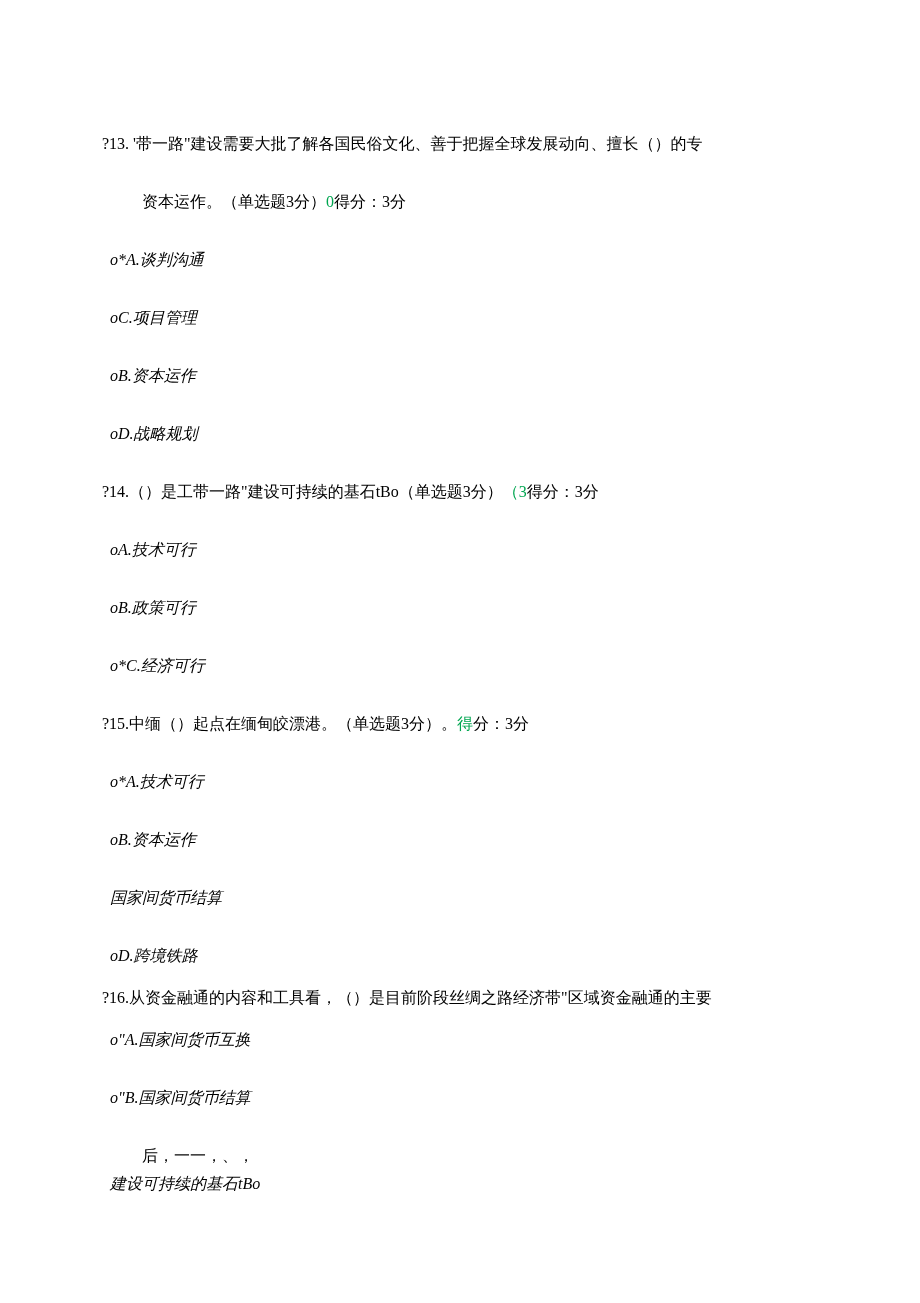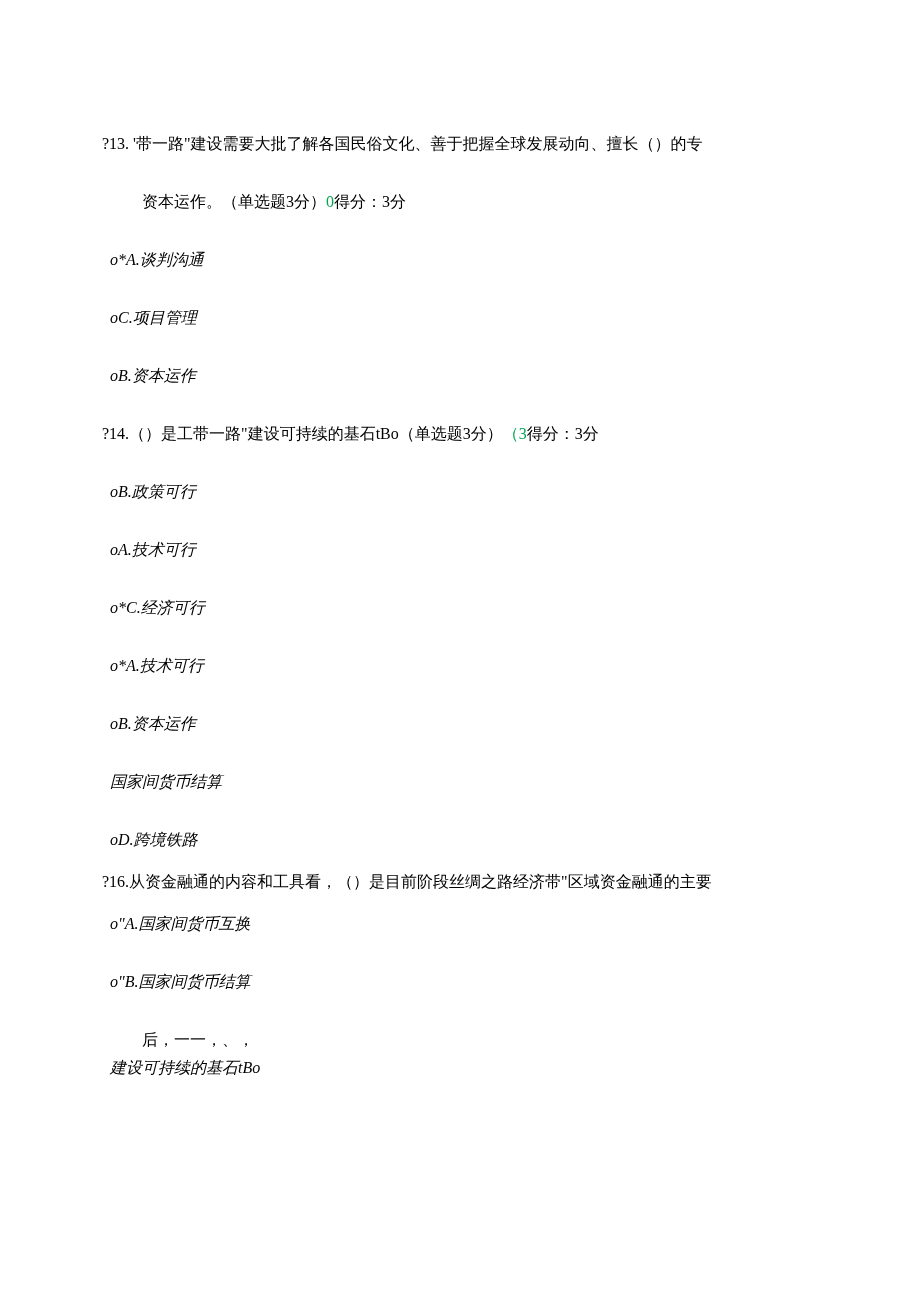--- a/index.html
+++ b/index.html
@@ -51,32 +51,36 @@
 <div class="page">
 
   <div class="question-block">
     <p class="q-text">?13.  '带一路"建设需要大批了解各国民俗文化、善于把握全球发展动向、擅长（）的专</p>
     <p class="q-text cont">
       <span>资本运作。（单选题3分）</span><span class="green">0</span><span>得分：3分</span>
     </p>
     <p class="option">o*A.谈判沟通</p>
     <p class="option">oC.项目管理</p>
     <p class="option">oB.资本运作</p>
+    <p class="option">oD.战略规划</p>
   </div>
 
   <div class="question-block">
     <p class="q-text">
       <span>?14.（）是工带一路"建设可持续的基石tBo（单选题3分）</span><span class="green">（3</span><span>得分：3分</span>
     </p>
+    <p class="option">oA.技术可行</p>
     <p class="option">oB.政策可行</p>
-    <p class="option">oA.技术可行</p>
     <p class="option">o*C.经济可行</p>
   </div>
 
   <div class="question-block">
+    <p class="q-text">
+      <span>?15.中缅（）起点在缅甸皎漂港。（单选题3分）。</span><span class="green">得</span><span>分：3分</span>
+    </p>
     <p class="option">o*A.技术可行</p>
     <p class="option">oB.资本运作</p>
     <p class="option">国家间货币结算</p>
     <p class="option tight">oD.跨境铁路</p>
   </div>
 
   <div class="question-block">
     <p class="q-text tight">?16.从资金融通的内容和工具看，（）是目前阶段丝绸之路经济带"区域资金融通的主要</p>
     <p class="option">o"A.国家间货币互换</p>
     <p class="option">o"B.国家间货币结算</p>

